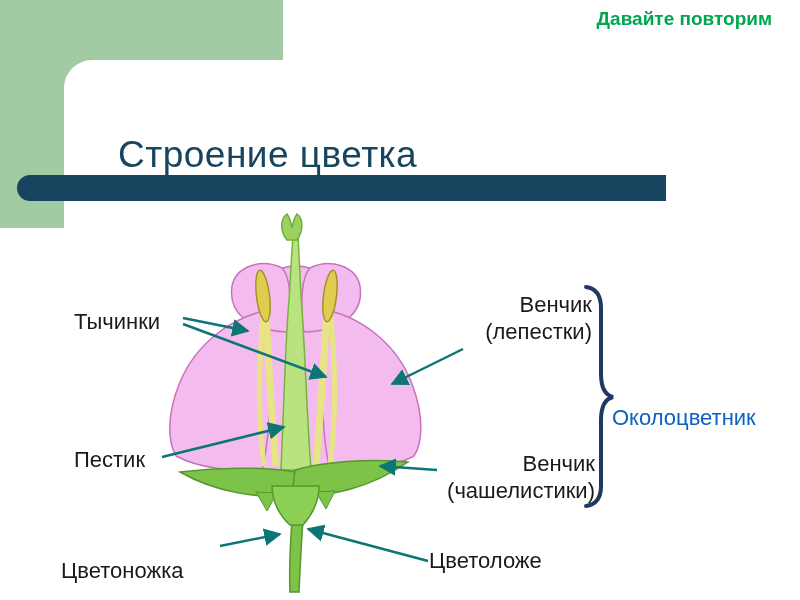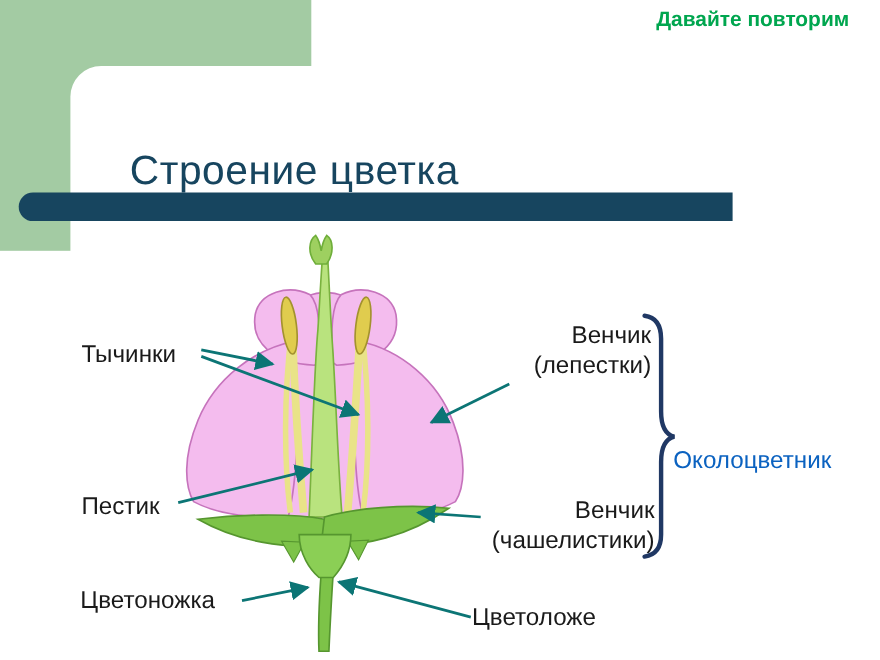--- a/index.html
+++ b/index.html
@@ -29,21 +29,21 @@
   .badge{position:absolute;top:8px;right:28px;z-index:3;font-size:19px;font-weight:bold;color:var(--accent-green);}
   .title{position:absolute;left:118px;top:102px;z-index:3;font-size:37px;color:var(--title-teal);letter-spacing:0.5px;margin-top:32px;}
   .title-bar{position:absolute;left:17px;top:175px;width:649px;height:26px;z-index:2;background:var(--title-teal);border-radius:13px 0 0 13px;}
 
   .diagram-svg{position:absolute;left:0;top:0;width:800px;height:600px;z-index:2;}
 
   .lbl{position:absolute;z-index:4;font-size:22px;color:var(--label-text);}
   .multiline{white-space:pre-line;text-align:right;line-height:1.22;}
   .lbl-stamens{left:74px;top:309px;}
   .lbl-pistil{left:74px;top:447px;}
-  .lbl-pedicel{left:61px;top:533px;margin-left:12px;}
+  .lbl-pedicel{left:61px;top:558px;}
   .lbl-corolla{left:452px;top:292px;width:140px;}
   .lbl-calyx{left:405px;top:451px;width:190px;}
   .lbl-receptacle{left:429px;top:548px;}
   .lbl-perianth{left:612px;top:405px;color:var(--perianth-blue);}
 
   .arrow{stroke:var(--arrow-teal);stroke-width:2.5;fill:none;}
   #arrowhead path{fill:var(--arrow-teal);}
   .brace{stroke:var(--brace-navy);stroke-width:4;fill:none;stroke-linecap:round;}
 </style>
 </head>

